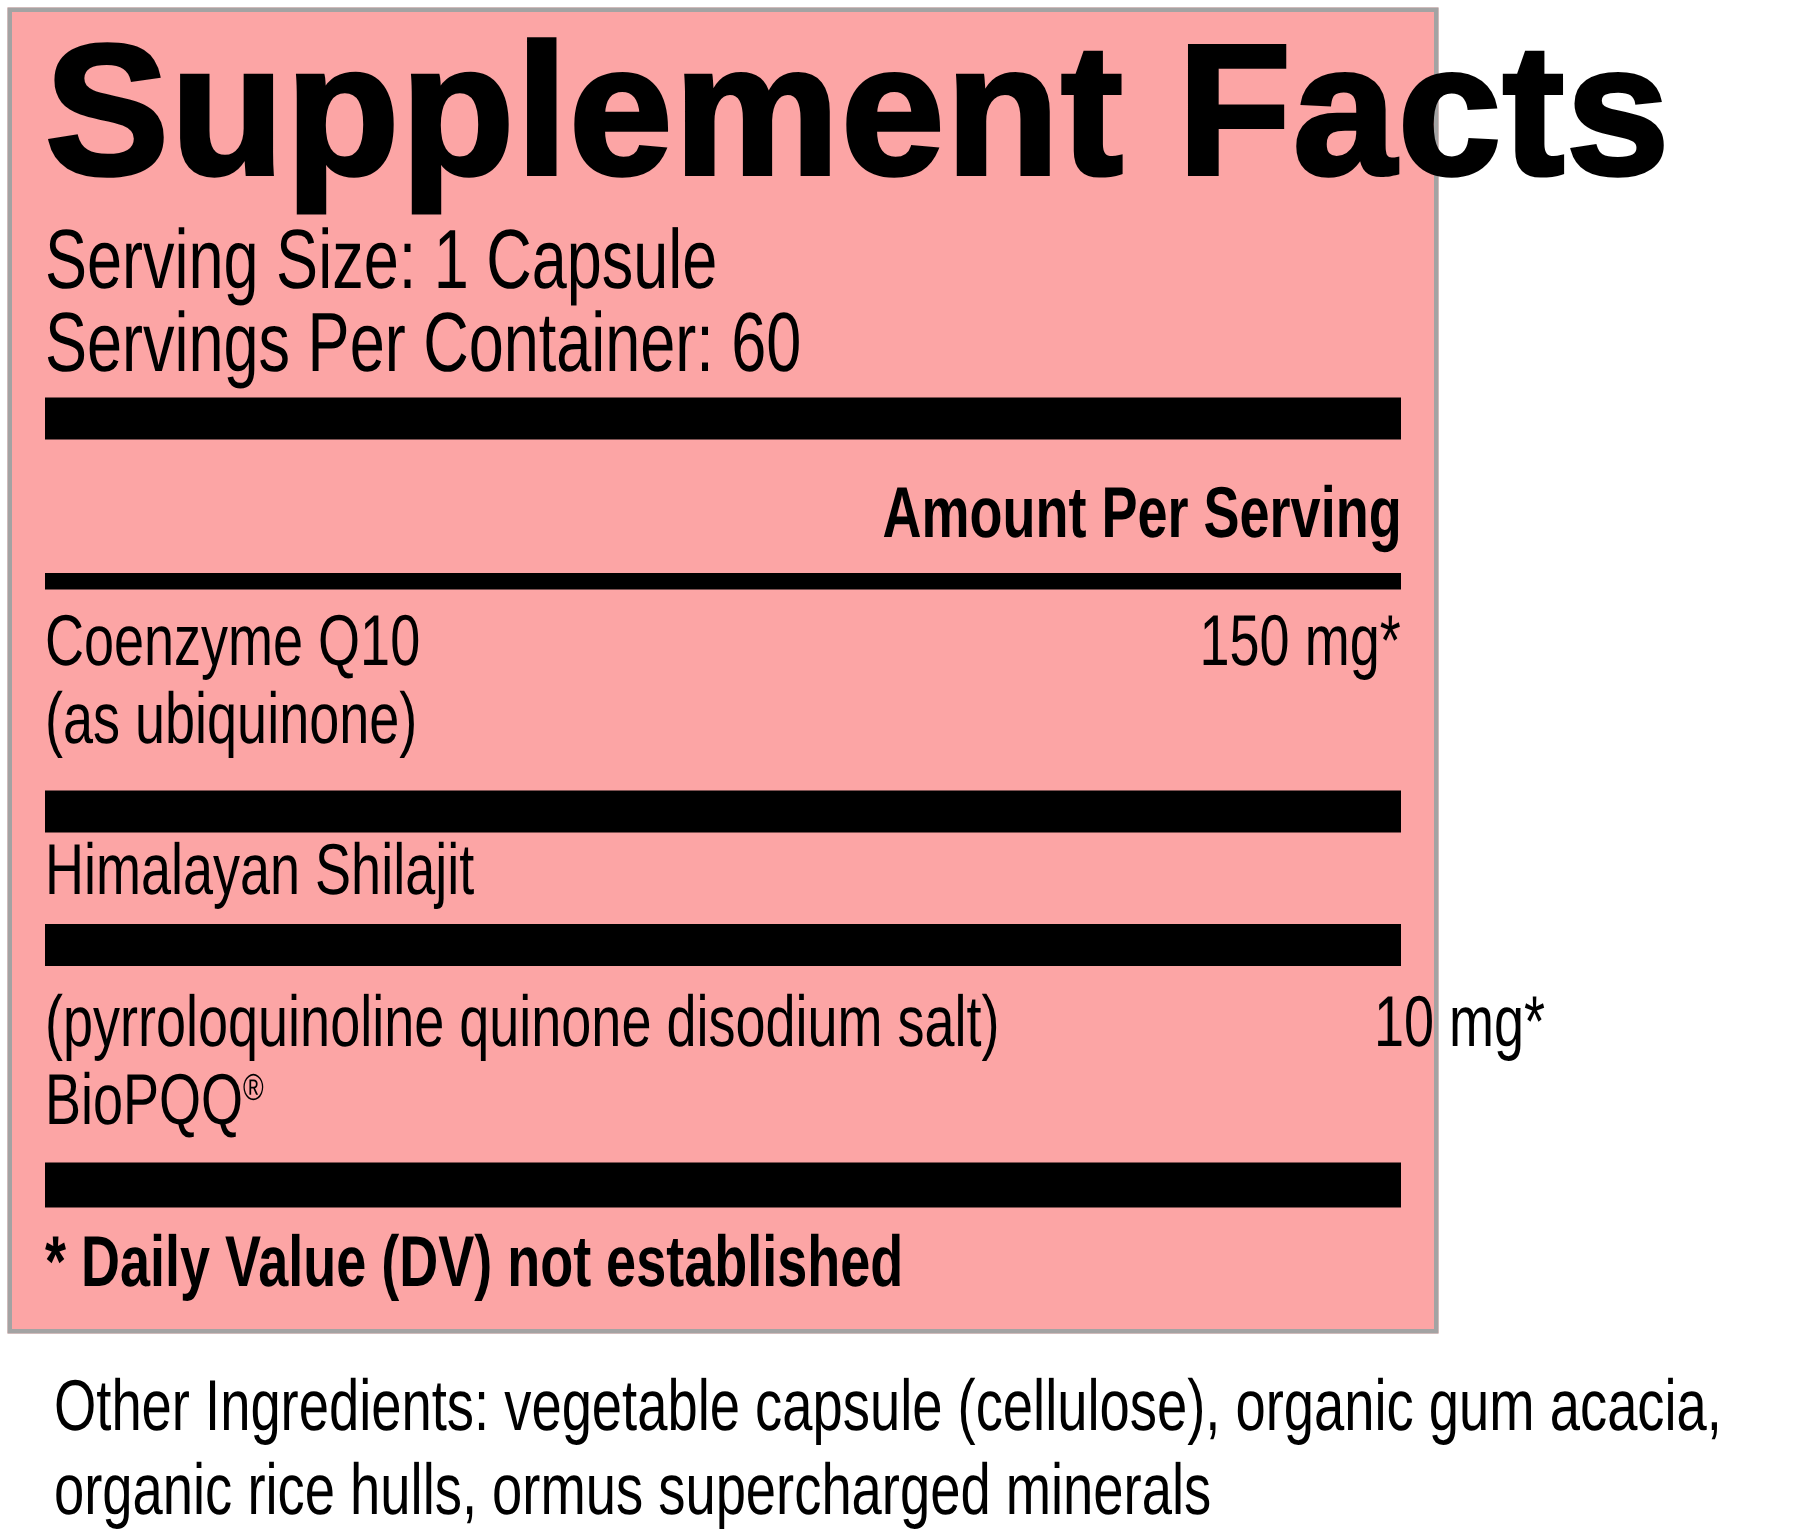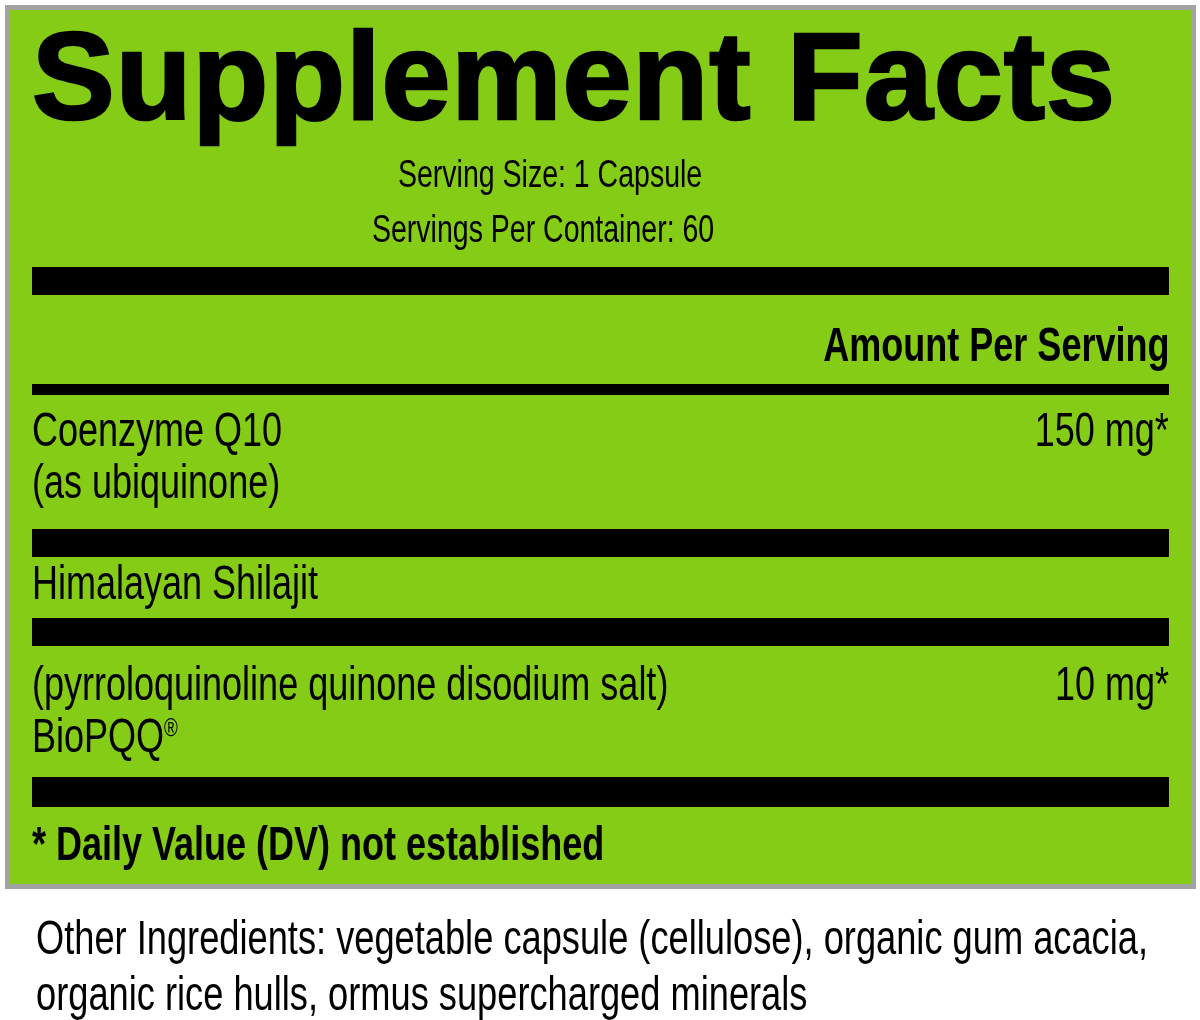--- a/index.html
+++ b/index.html
@@ -1,50 +1,50 @@
 <!DOCTYPE html>
 <html><head>
 <meta charset="utf-8">
 <style>
   * { margin:0; padding:0; box-sizing:border-box; }
   html,body { width:1200px; height:1020px; background:#ffffff; }
   body { font-family:"Liberation Sans", sans-serif; color:#000; overflow:hidden; }
 
   .panel {
-    width:1191px; height:884px;
-    border:5px solid #a3a3a3;
+    width:954px; height:884px;
+    border:3px solid #a3a3a3;
     margin:5px 0 0 5px;
     padding:0 22px;
-    background:#84cc16;
+    background:#fca5a5;
   }
 
   .title {
     font-size:124px; line-height:124px;
     font-weight:bold; letter-spacing:1px;
     -webkit-text-stroke:2.6px #000;
     white-space:nowrap;
     margin-top:4px;
   }
 
   .cond { display:inline-block; transform:scaleX(0.75); transform-origin:0 50%; white-space:nowrap; }
   .cond-r { transform-origin:100% 50%; }
 
-  .serving { margin-top:9px; font-size:38px; line-height:55px;text-align:center; }
+  .serving { margin-top:9px; font-size:56px; line-height:55px; }
 
   .bar { height:28px; background:#000; }
   .bar-a { margin-top:10px; }
   .bar-c { margin-top:21px; }
   .bar-d { margin-top:9px; }
   .bar-e { margin-top:8px; height:30px; }
   .bar-med { height:11px; background:#000; margin-top:12px; }
 
   .hdr { margin-top:22px; font-size:48px; line-height:55px; font-weight:bold; text-align:right; }
 
   .row { display:flex; justify-content:space-between; align-items:flex-start;
-         font-size:48px; line-height:52px;gap:12px; }
+         font-size:48px; line-height:52px; }
   .row1 { margin-top:9px; }
   .row2 { }
   .row3 { margin-top:12px; }
   .names { flex:1 1 auto; }
   .amt { flex:0 0 auto; text-align:center; }
 
   sup { font-size:52%; vertical-align:baseline; position:relative; top:-0.65em; }
 
   .foot { margin-top:10px; font-size:48px; line-height:53px;font-weight:bold; }
 

